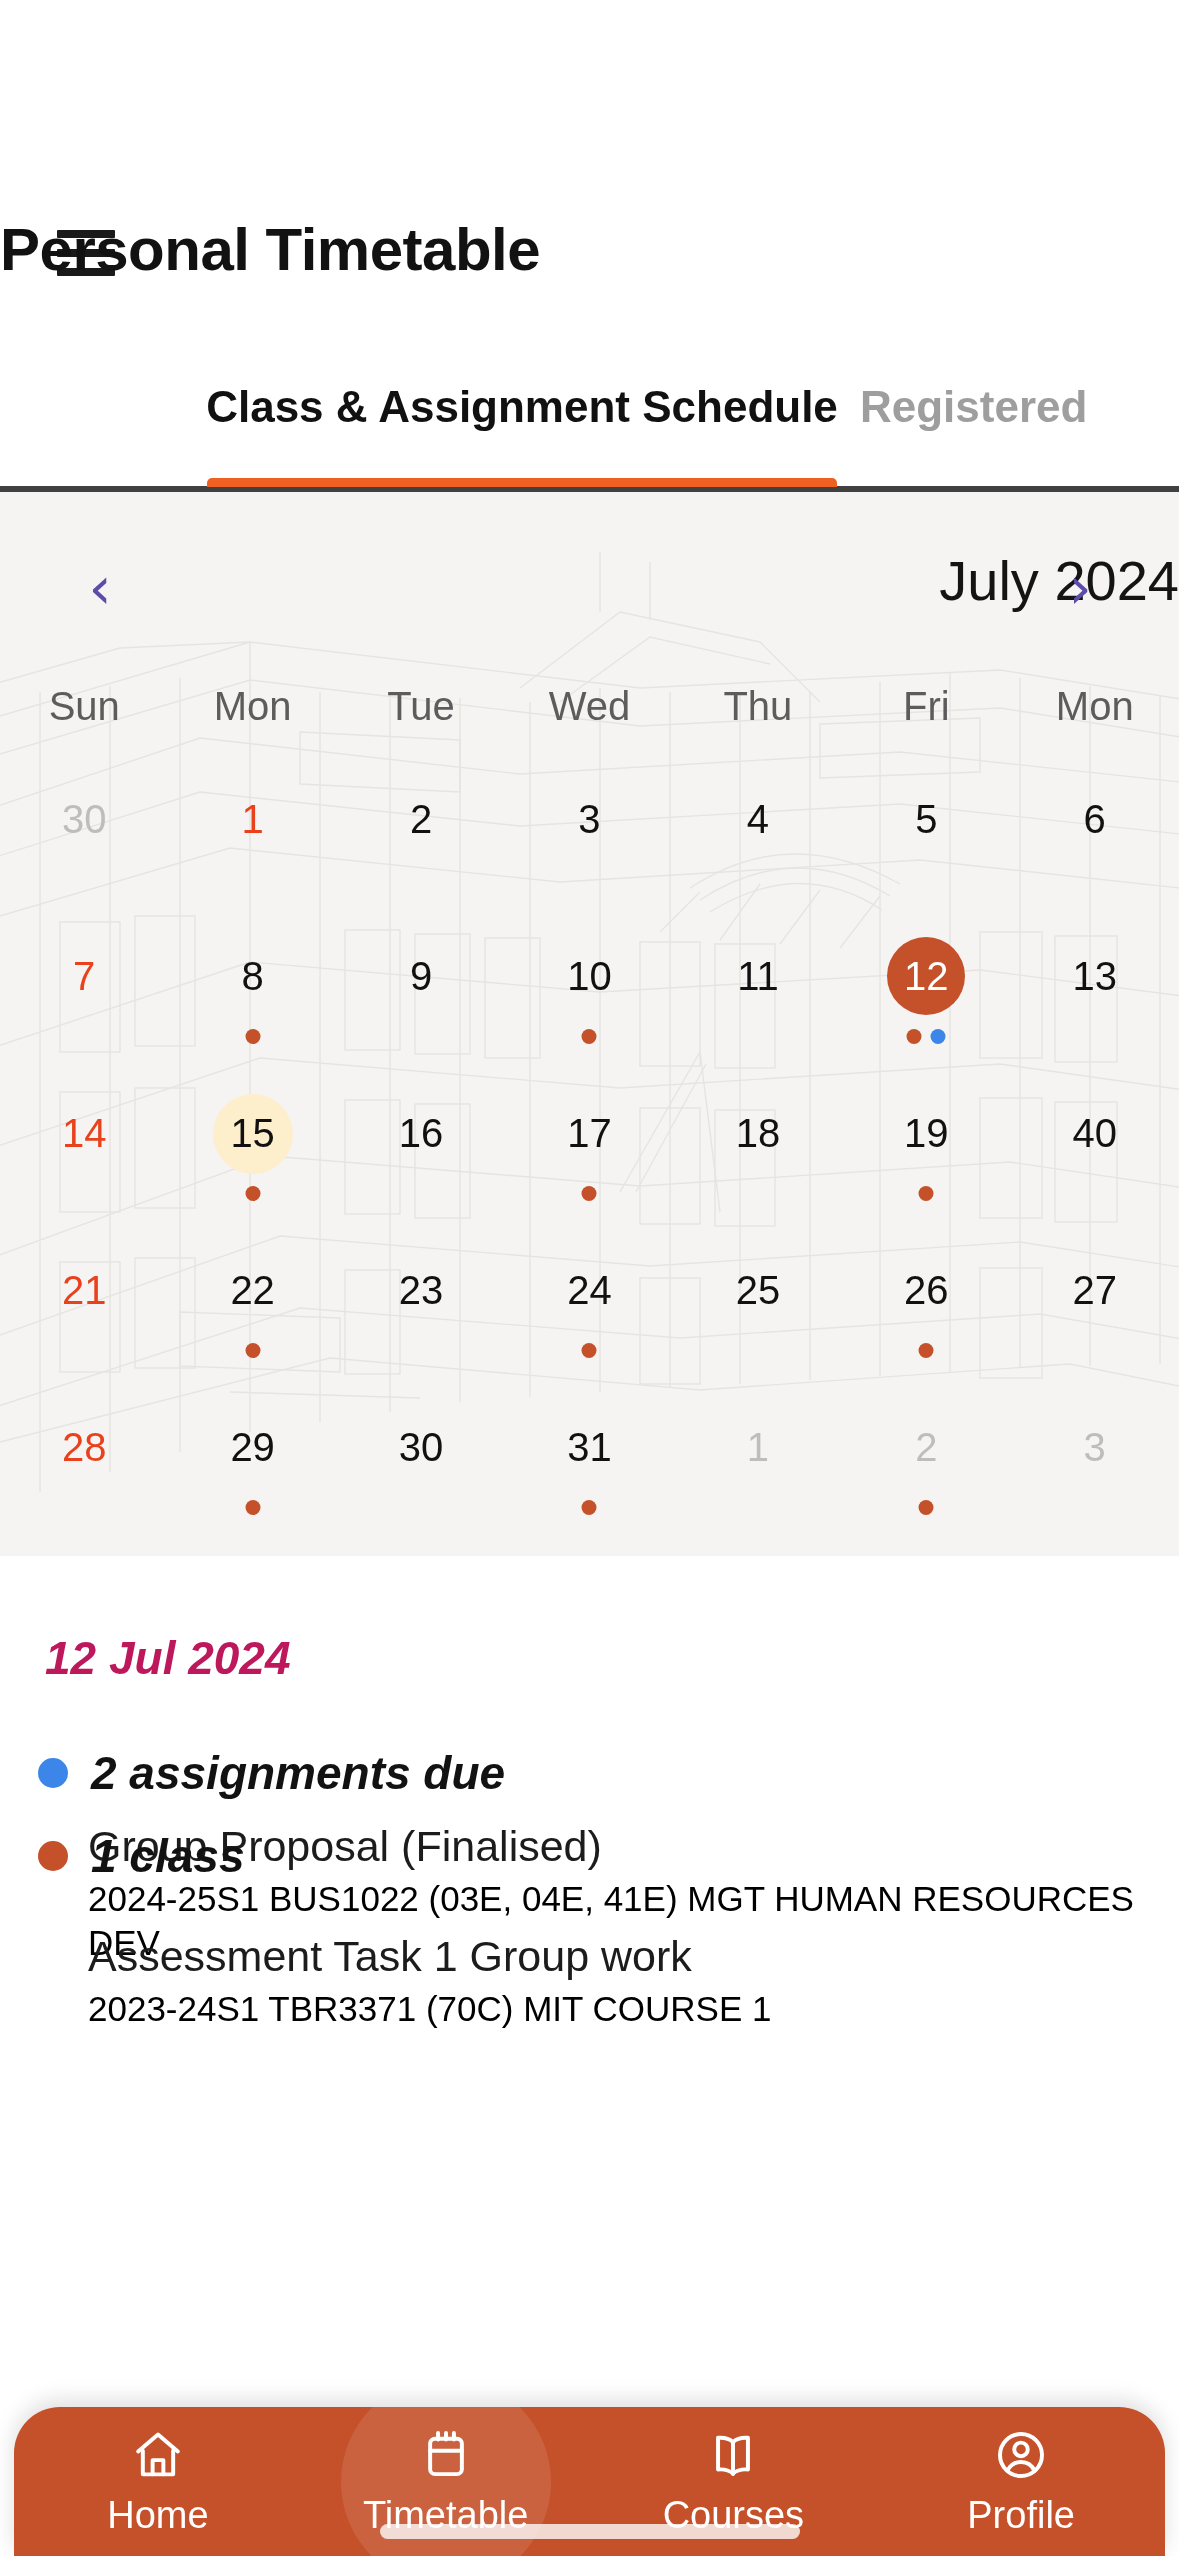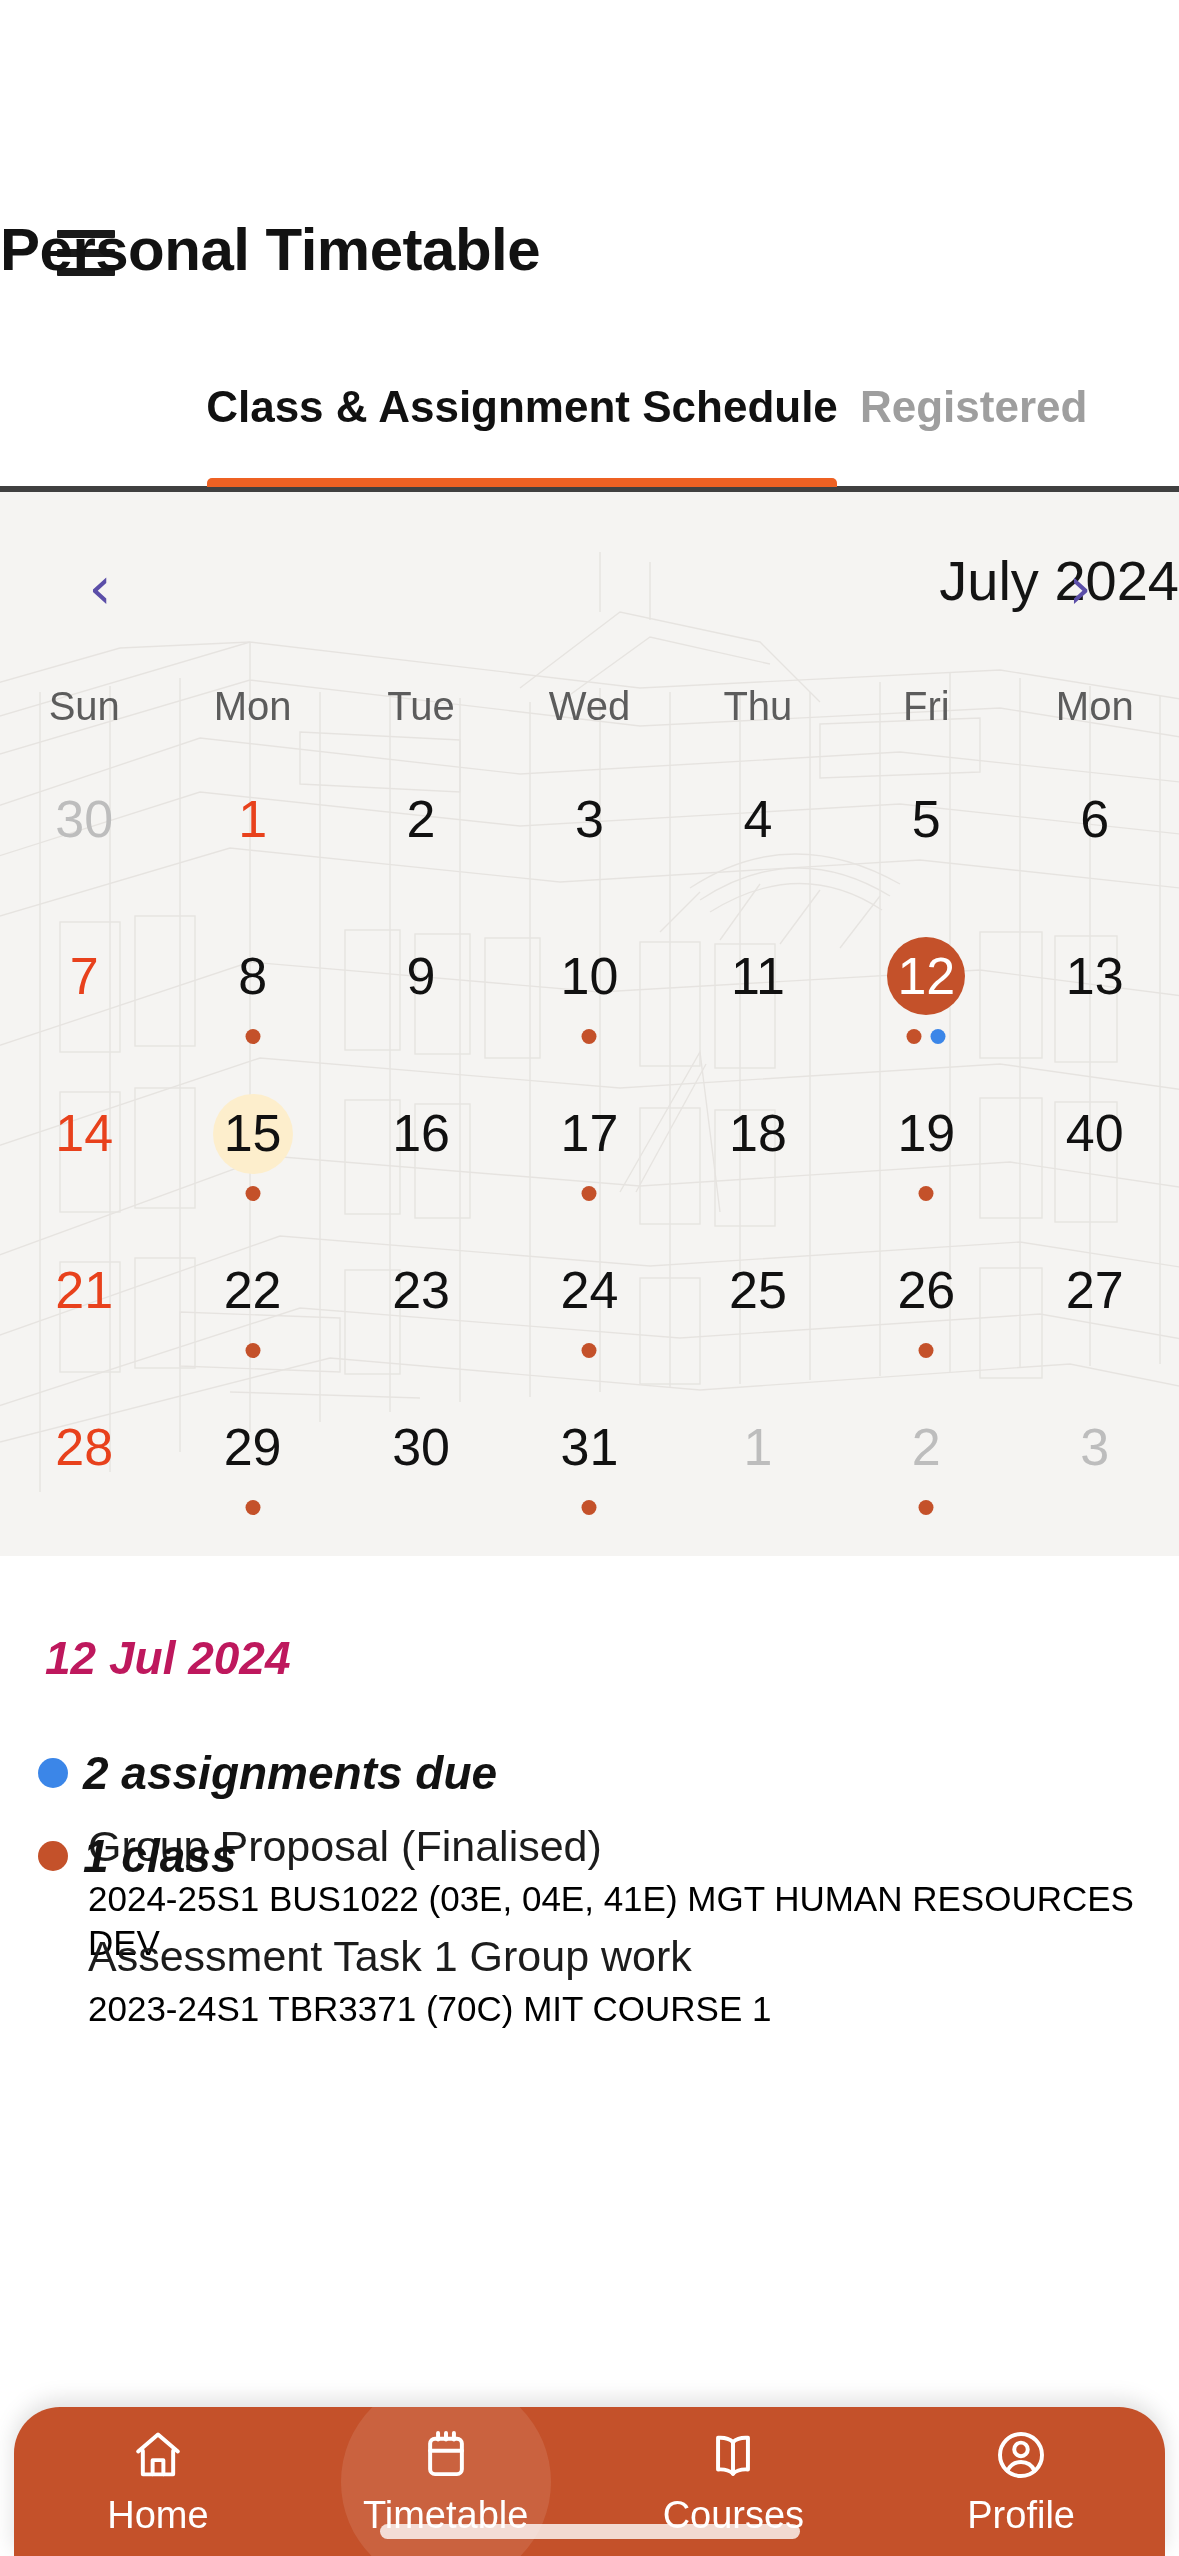--- a/index.html
+++ b/index.html
@@ -94,21 +94,21 @@
   #weeks { position:absolute; left:0; top:280px; width:1179px; }
   .week { display:flex; width:1179px; height:157px; }
   .cell {
     flex:1 1 0; position:relative;
     display:flex; align-items:flex-start; justify-content:center;
     cursor:pointer;
   }
   .daynum {
     position:relative; z-index:2;
     margin-top:19px;
-    font-size:52px; font-weight:500; color:#111111;
+    font-size:40px; font-weight:500; color:#111111;
     line-height:56px;
   }
   .cell.weekend .daynum { color:#e8411c; }
   .cell.muted .daynum { color:#bdbdbd; font-weight:400; }
   .cell.selected .daynum { color:#ffffff; }
   .disc-selected {
     position:absolute; z-index:1; left:50%; top:8px;
     transform:translateX(-50%);
     width:78px; height:78px; border-radius:50%;
     background:#c4512a;
@@ -132,21 +132,21 @@
   #detail {
     position:absolute; left:0; top:1556px; width:1179px; height:1000px;
     background:#ffffff;
   }
   #detail-date {
     position:absolute; left:45px; top:75px;
     font-size:46px; font-style:italic; font-weight:600; color:#be185d;
   }
   .group-head {
     position:absolute; left:38px;
-    display:flex; align-items:center; gap:15px;
+    display:flex; align-items:center; gap:23px;
   }
   .group-bullet { width:30px; height:30px; border-radius:50%; flex:0 0 auto; }
   .group-bullet.blue { background:#3b86e8; }
   .group-bullet.orange { background:#c4512a; }
   .group-title {
     font-size:46px; font-style:italic; font-weight:600; color:#121212;
     white-space:nowrap;
   }
   #group-assign { top:190px; }
   #group-class  { top:1829px; }

